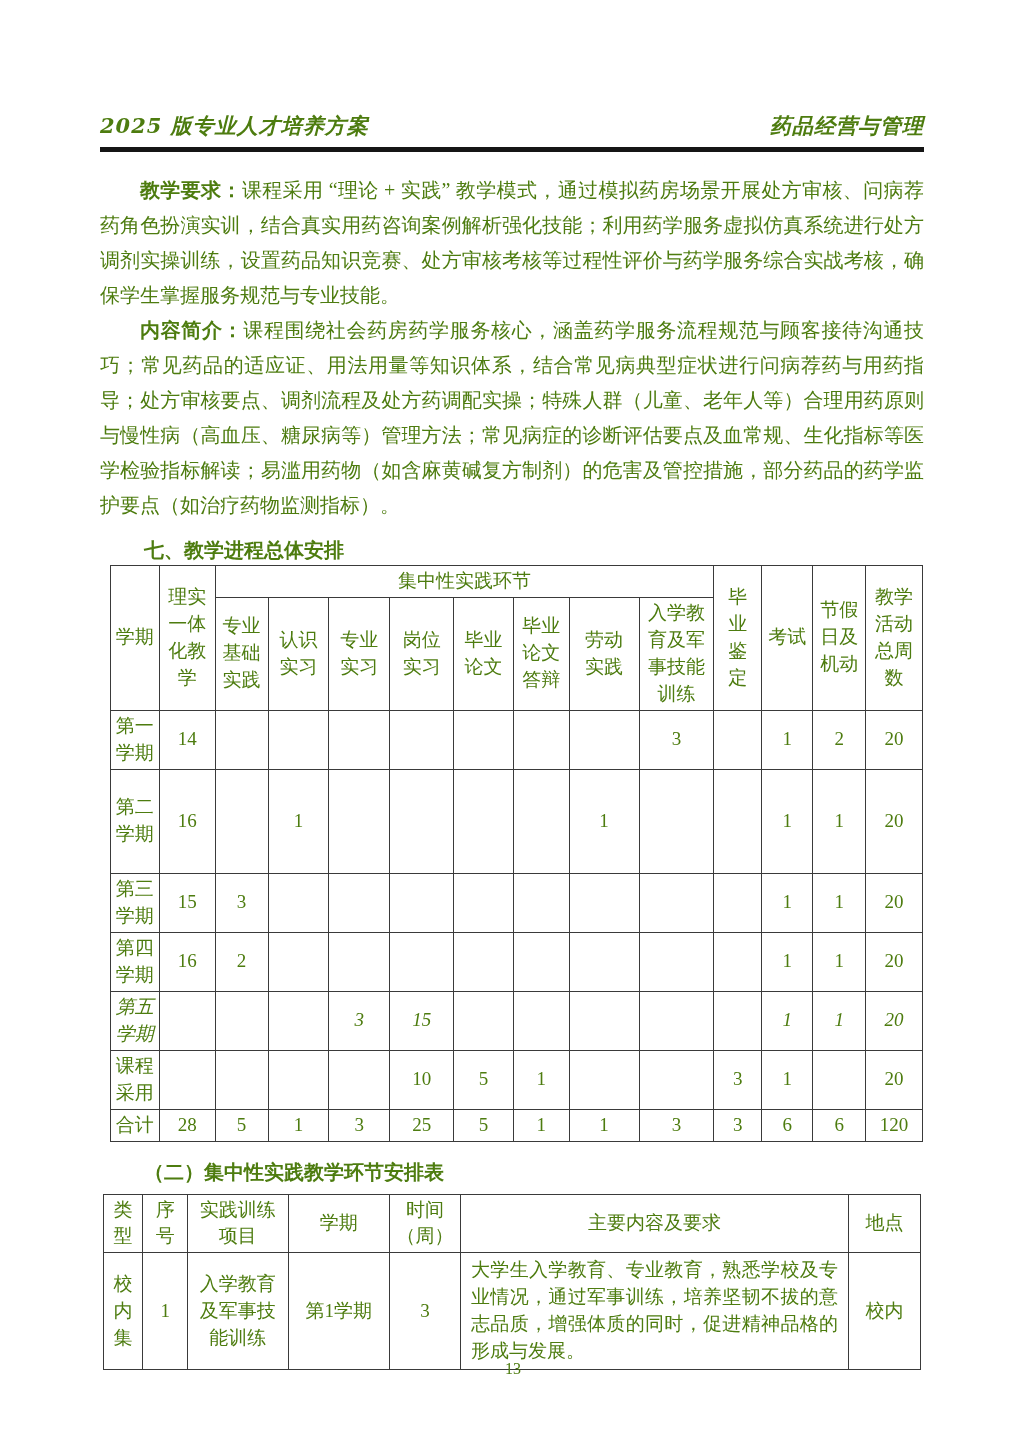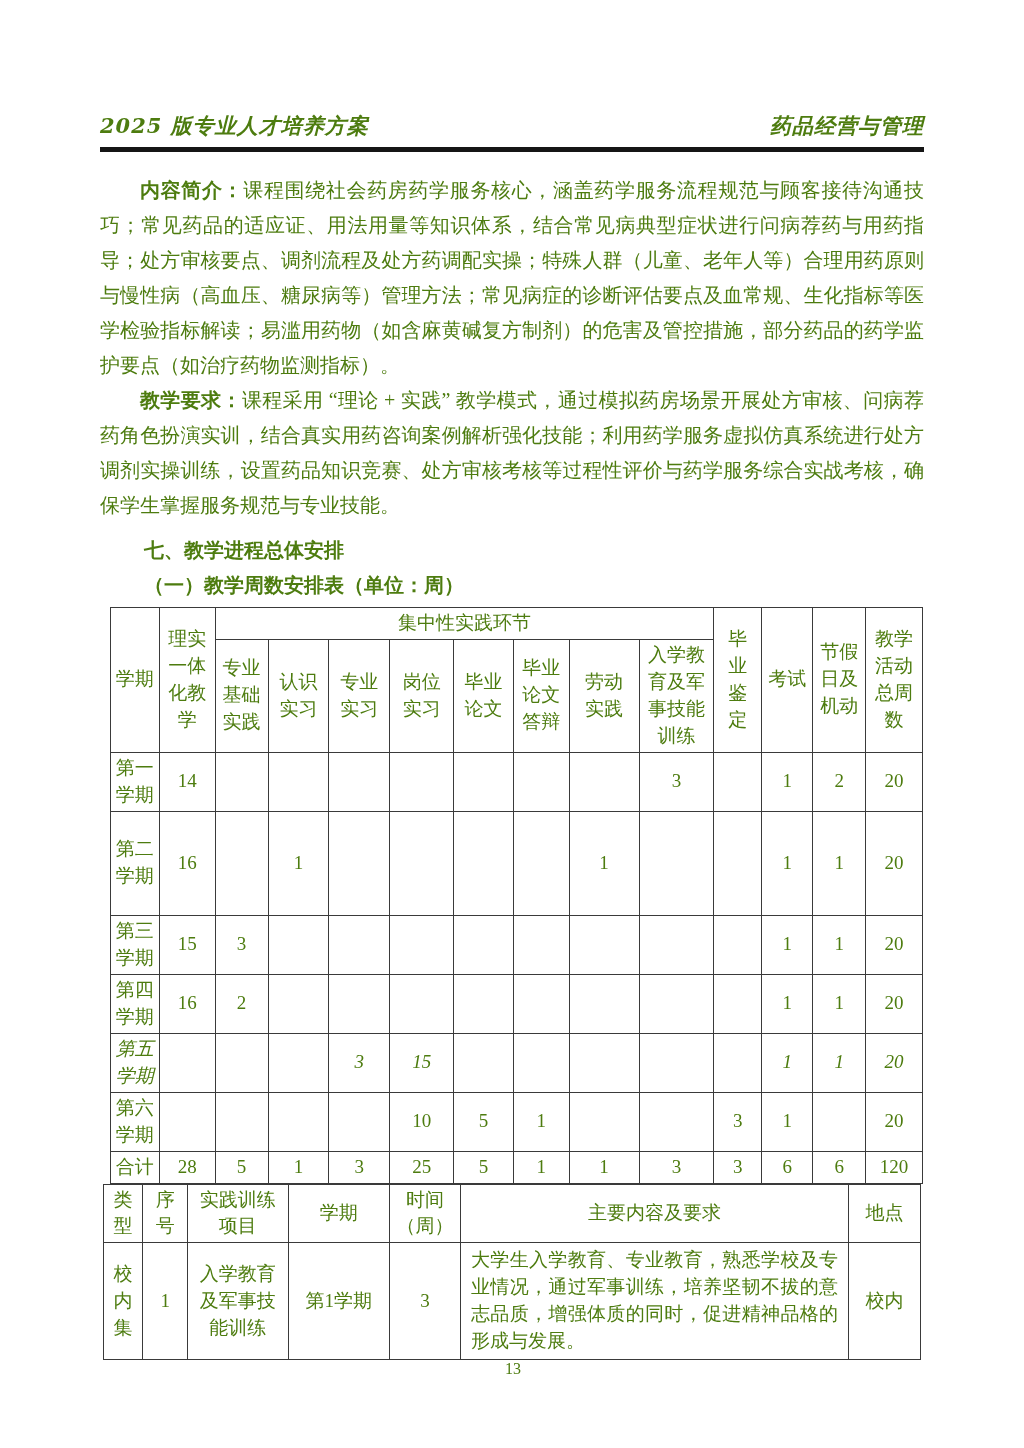--- a/index.html
+++ b/index.html
@@ -90,27 +90,26 @@
 <div class="page">
   <div class="content">
 
     <div class="doc-header">
       <span class="ht">2025 版专业人才培养方案</span>
       <span class="ht">药品经营与管理</span>
     </div>
     <div class="rule-double"></div>
 
     <div class="body-block">
+      <p class="body-para"><span class="plabel">教学要求：</span><span>课程采用 “理论 + 实践” 教学模式，通过模拟药房场景开展处方审核、问病荐药角色扮演实训，结合真实用药咨询案例解析强化技能；利用药学服务虚拟仿真系统进行处方调剂实操训练，设置药品知识竞赛、处方审核考核等过程性评价与药学服务综合实战考核，确保学生掌握服务规范与专业技能。</span></p>
       <p class="body-para"><span class="plabel">内容简介：</span><span>课程围绕社会药房药学服务核心，涵盖药学服务流程规范与顾客接待沟通技巧；常见药品的适应证、用法用量等知识体系，结合常见病典型症状进行问病荐药与用药指导；处方审核要点、调剂流程及处方药调配实操；特殊人群（儿童、老年人等）合理用药原则与慢性病（高血压、糖尿病等）管理方法；常见病症的诊断评估要点及血常规、生化指标等医学检验指标解读；易滥用药物（如含麻黄碱复方制剂）的危害及管控措施，部分药品的药学监护要点（如治疗药物监测指标）。</span></p>
-      <p class="body-para"><span class="plabel">教学要求：</span><span>课程采用 “理论 + 实践” 教学模式，通过模拟药房场景开展处方审核、问病荐药角色扮演实训，结合真实用药咨询案例解析强化技能；利用药学服务虚拟仿真系统进行处方调剂实操训练，设置药品知识竞赛、处方审核考核等过程性评价与药学服务综合实战考核，确保学生掌握服务规范与专业技能。</span></p>
     </div>
 
     <div class="sec-heading">七、教学进程总体安排</div>
 
-    <div class="tbl-caption">（一）教学周数安排表（单位：周）</div>
 
     <table id="table1">
       <colgroup>
         <col style="width:6.0%">
           <col style="width:6.9%">
           <col style="width:6.5%">
         <col style="width:7.5%">
           <col style="width:7.5%">
           <col style="width:7.9%">
         <col style="width:7.3%">
@@ -218,21 +217,21 @@
             <td></td>
             <td></td>
             <td></td>
             <td></td>
             <td></td>
             <td>1</td>
             <td>1</td>
             <td>20</td>
           </tr>
           <tr>
-            <td><span class="wrap w2">第六学期</span></td>
+            <td><span class="wrap w2">课程采用</span></td>
             <td></td>
             <td></td>
             <td></td>
             <td></td>
             <td>10</td>
             <td>5</td>
             <td>1</td>
             <td></td>
             <td></td>
             <td>3</td>
@@ -252,20 +251,21 @@
             <td>1</td>
             <td>3</td>
             <td>3</td>
             <td>6</td>
             <td>6</td>
             <td>120</td>
           </tr>
         </tbody>
     </table>
 
+    <div class="tbl-caption second">（二）集中性实践教学环节安排表</div>
 
     <table id="table2">
       <colgroup>
         <col style="width:4.8%">
           <col style="width:5.5%">
           <col style="width:12.3%">
         <col style="width:12.4%">
           <col style="width:8.7%">
           <col style="width:47.5%">
         <col style="width:8.8%">

